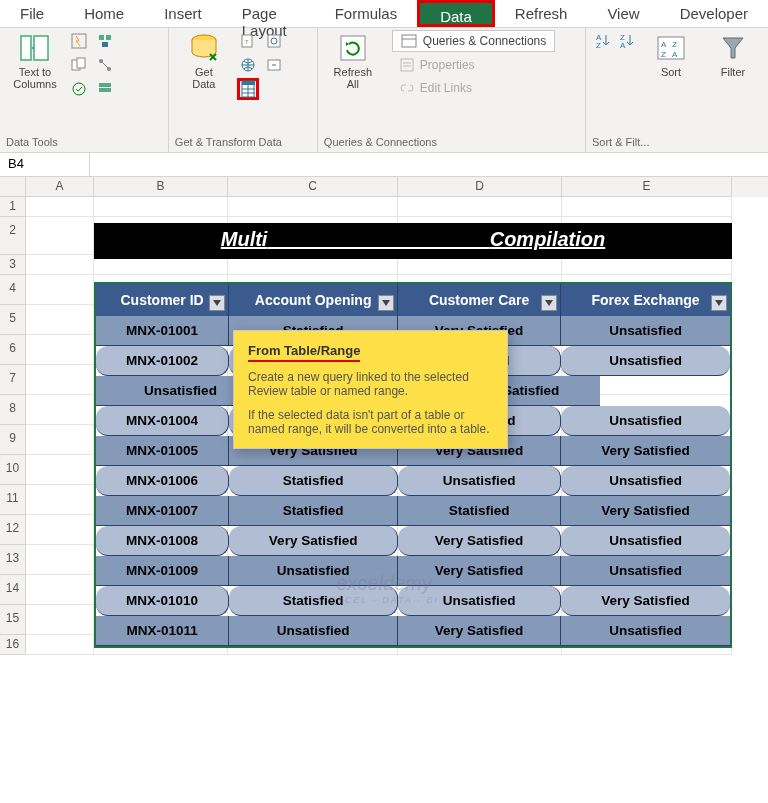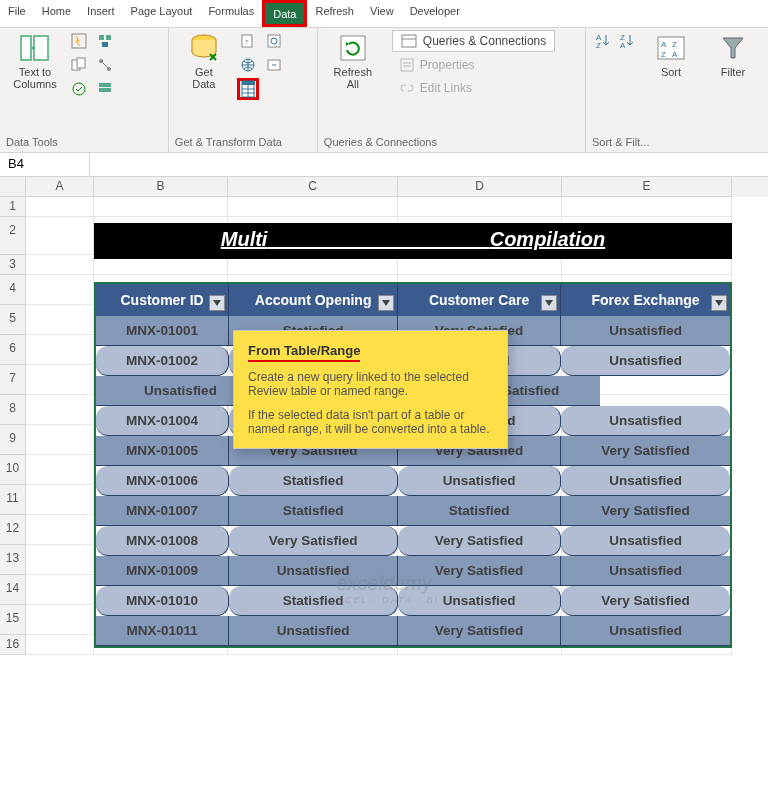--- a/index.html
+++ b/index.html
@@ -1,20 +1,20 @@
 <!DOCTYPE html>
 <html><head>
 <meta charset="utf-8">
 <style>
 * { box-sizing: border-box; margin: 0; padding: 0; font-family: "Segoe UI", -apple-system, sans-serif; }
 body { width: 768px; height: 803px; background: #fff; overflow: hidden; position: relative; }
 
 
 .titlebar { background: #fff; display: flex; height: 28px; border-bottom: 1px solid #d4d4d4; }
-.tab { padding: 5px 8px; font-size: 11px; color: #444; cursor: pointer; }
+.tab { padding: 5px 20px; font-size: 15px; color: #444; cursor: pointer; }
 .tab.selected { background: #217346; color: #fff; }
 .tab.highlighted { border: 3px solid #e30000; }
 
 
 .ribbon { background: #f3f2f1; height: 125px; display: flex; border-bottom: 1px solid #d4d4d4; }
 .ribbon-group { display: flex; flex-direction: column; border-right: 1px solid #d4d4d4; padding: 2px 6px 0; }
 .ribbon-group-body { display: flex; flex: 1; gap: 4px; align-items: flex-start; }
 .ribbon-group-label { font-size: 11px; color: #666; padding: 2px 0 4px; }
 .bigbtn { display: flex; flex-direction: column; align-items: center; width: 58px; padding: 2px; cursor: pointer; font-size: 11px; text-align: center; color: #444; gap: 2px; }
 .bigbtn .ico { width: 32px; height: 32px; display: flex; align-items: center; justify-content: center; }
@@ -48,21 +48,21 @@
 
 .banner { position: absolute; left: 94px; top: 46px; width: 638px; height: 36px; background: #000; color: #fff; font-size: 20px; font-weight: bold; font-style: italic; text-decoration: underline; text-align: center; padding-top: 5px; }
 
 
 .datatable { position: absolute; left: 94px; top: 105px; width: 638px; border: 2px solid #217346; }
 .dt-hdr { display: flex; background: #3b5b8f; }
 .dt-hcell { color: #fff; font-weight: bold; font-size: 14px; text-align: center; padding: 8px 4px; border-right: 1px solid #2a4068; position: relative; }
 .dt-hcell:last-child { border-right: none; }
 .dt-hcell .fbtn { position: absolute; right: 3px; bottom: 5px; width: 16px; height: 16px; background: #d9dfe8; border: 1px solid #888; display: flex; align-items: center; justify-content: center; }
 .dt-row { display: flex; }
-.dt-cell { border-right: 1px solid #2a4068; border-bottom: 1px solid #2a4068; text-align: center; font-weight: bold; font-size: 13.5px; padding: 7px 2px; color: #404040; }
+.dt-cell { border-right: 1px solid #2a4068; border-bottom: 1px solid #2a4068; text-align: center; font-weight: bold; font-size: 13.5px; padding: 7px 2px; color: #000000; }
 .dt-cell:last-child { border-right: none; }
 .dt-row.odd .dt-cell { background: #8599b9; }
 .dt-row.even .dt-cell { background: #b0bdd3; border-radius: 12px; }
 .cB { width: 134px; } .cC { width: 170px; } .cD { width: 164px; } .cE { width: 170px; }
 
 
 .tooltip { position: absolute; left: 233px; top: 153px; width: 275px; background: #fde047; border: 1px solid #c8c8c8; box-shadow: 2px 4px 12px rgba(0,0,0,0.25); padding: 12px 14px; font-size: 12px; color: #555; z-index: 50; }
 .tooltip .tt-title { font-weight: bold; font-size: 13px; color: #333; border-bottom: 2px solid #e30000; display: inline-block; padding-bottom: 2px; margin-bottom: 8px; }
 
 

